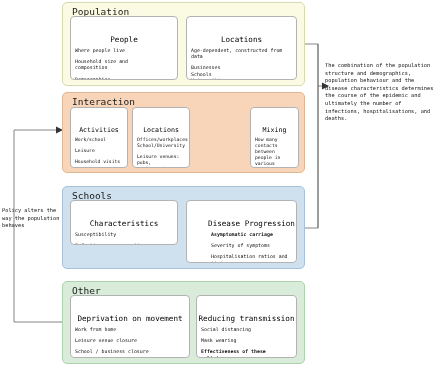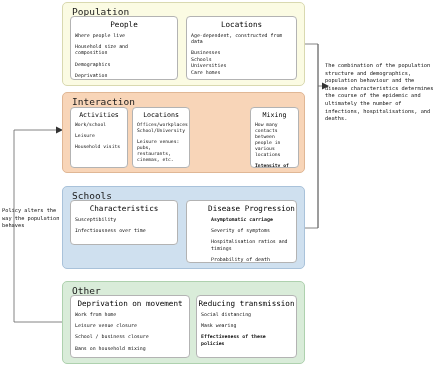--- a/index.html
+++ b/index.html
@@ -64,21 +64,21 @@
     background: #ffffff;
     border: 1px solid #b3b3b3;
     border-radius: 4px;
     box-sizing: border-box;
     overflow: hidden;
   }
   .panel-title {
     text-align: center;
     font-size: 7.6px;
     color: #000;
-    margin-top: 3px;
+    margin-top: 18px;
     margin-bottom: 2.5px;
     white-space: nowrap;
   }
   .panel-body {
     padding: 0 4px;
   }
   .item {
     font-size: 4.9px;
     line-height: 6.4px;
     color: #111;

